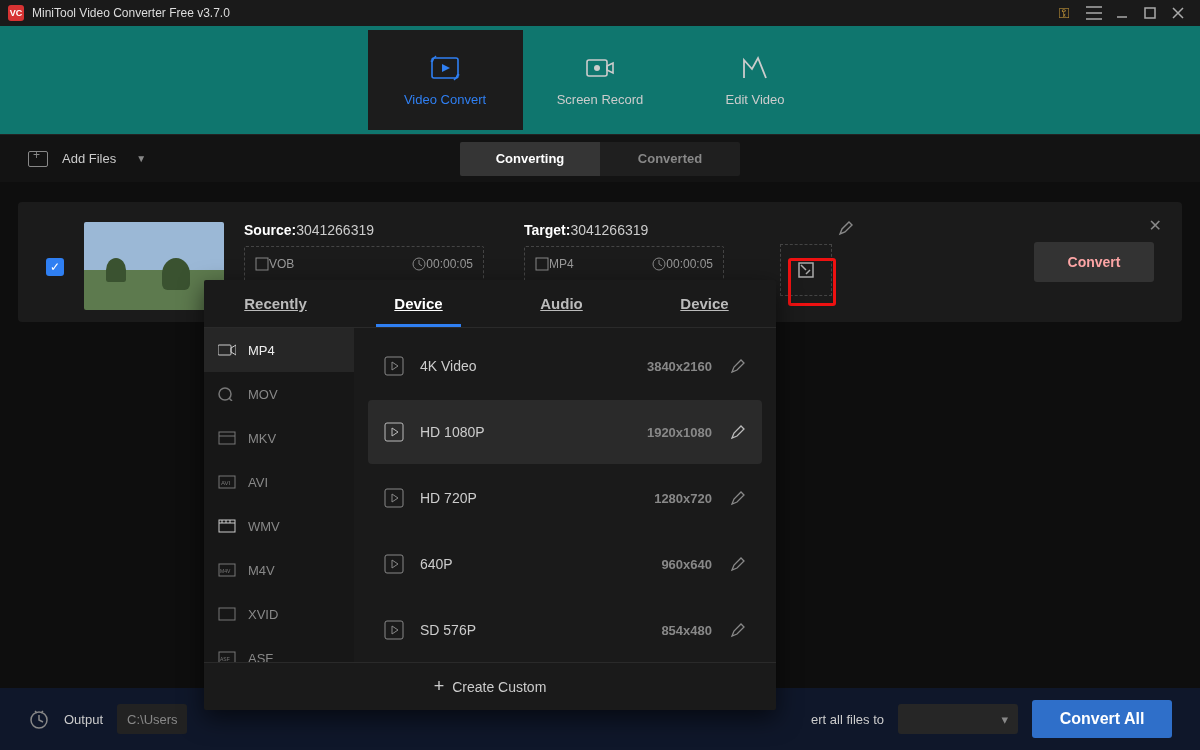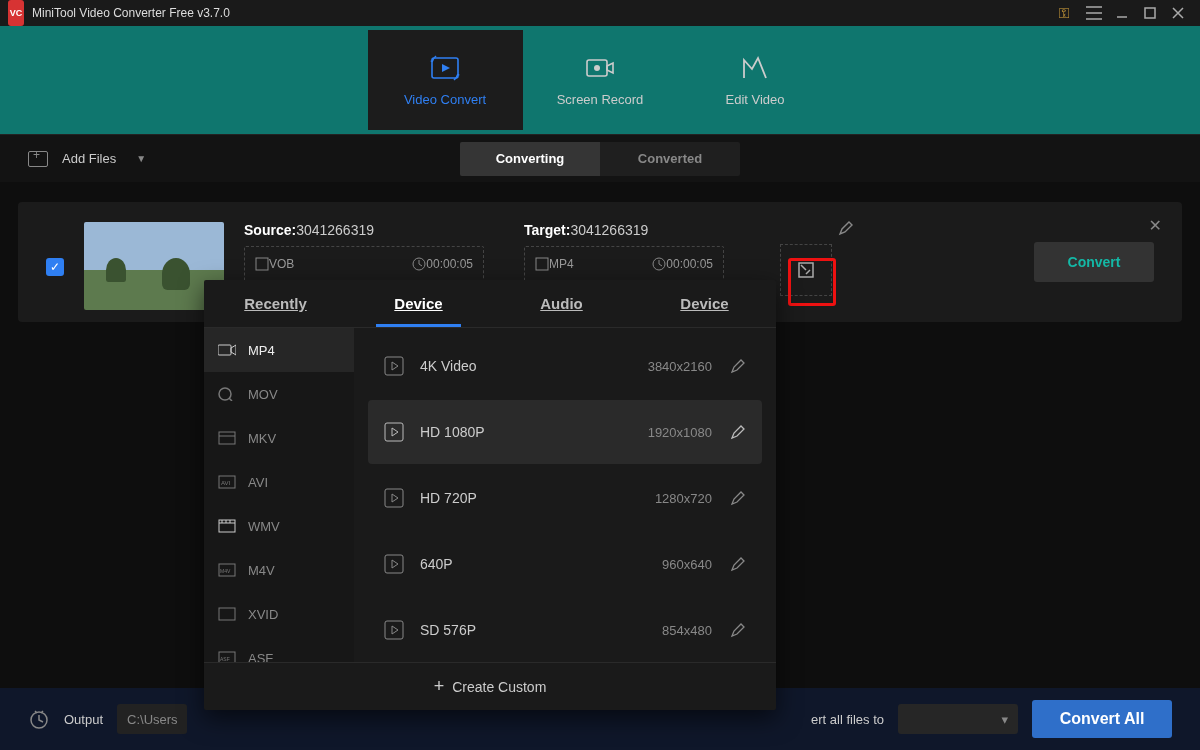--- a/index.html
+++ b/index.html
@@ -1,20 +1,20 @@
 <!DOCTYPE html>
 <html><head>
 <meta charset="utf-8">
 <style>
 * { margin:0; padding:0; box-sizing:border-box; font-family: "Segoe UI", Arial, sans-serif; }
 body { background:#000; width:1200px; height:750px; overflow:hidden; color:#aaa; font-size:13px; position:relative; }
 
 
 .titlebar { height:26px; background:#1a1a1a; display:flex; align-items:center; padding:0 8px; color:#ddd; font-size:12px; }
-.titlebar .logo { width:16px; height:26px; background:#d73333; border-radius:3px; display:flex; align-items:center; justify-content:center; color:#fff; font-size:9px; font-weight:bold; margin-right:8px; }
+.titlebar .logo { width:16px; height:16px; background:#d73333; border-radius:3px; display:flex; align-items:center; justify-content:center; color:#fff; font-size:9px; font-weight:bold; margin-right:8px; }
 .titlebar .spacer { flex:1; }
 .titlebar .tb-btn { width:28px; height:26px; display:flex; align-items:center; justify-content:center; cursor:pointer; color:#aaa; }
 .titlebar .tb-btn svg, .titlebar .tb-btn span { pointer-events:none; }
 .key-icon { color:#d8a53c; font-size:14px; margin-right:4px; }
 
 
 .mainnav { height:108px; background:#0f766e; display:flex; align-items:center; justify-content:center; gap:0; }
 .mainnav .navitem { width:155px; height:100px; display:flex; flex-direction:column; align-items:center; justify-content:center; gap:10px; cursor:pointer; }
 .mainnav .navitem.active { background:#1c1c1c; }
 .mainnav .navitem .icon { height:28px; display:flex; align-items:center; justify-content:center; }
@@ -42,21 +42,21 @@
 .filerow .col { display:flex; flex-direction:column; gap:8px; }
 .filerow .col .hdr { display:flex; align-items:center; font-size:14px; }
 .filerow .col .hdr .lab { font-weight:600; color:#fff; }
 .filerow .col .hdr .val { color:#ccc; }
 .filerow .metabox { border:1px dashed #444; border-radius:2px; height:36px; display:flex; align-items:center; padding:0 10px; gap:0; font-size:12px; color:#999; }
 .filerow .metabox .mi { width:14px; height:14px; }
 .filerow .srccol { width:240px; }
 .filerow .tgtcol { margin-left:40px; width:300px; }
 .filerow .editicon { color:#888; cursor:pointer; position:absolute; }
 .filerow .close { position:absolute; right:20px; top:14px; color:#888; cursor:pointer; font-size:16px; }
-.filerow .convertbtn { position:absolute; right:28px; top:50%; transform:translateY(-50%); background:#333; color:#14b8a6; font-weight:600; width:120px; height:40px; border:none; border-radius:3px; cursor:pointer; font-size:14px; }
+.filerow .convertbtn { position:absolute; right:28px; top:50%; transform:translateY(-50%); background:#333; color:#fca5a5; font-weight:600; width:120px; height:40px; border:none; border-radius:3px; cursor:pointer; font-size:14px; }
 .target-settings-btn { position:absolute; border:1px dashed #444; width:52px; height:52px; display:flex; align-items:center; justify-content:center; cursor:pointer; }
 .hl-red { position:absolute; border:3px solid #e11; border-radius:3px; pointer-events:none; }
 
 
 .dropdown { position:absolute; left:204px; top:280px; width:572px; height:430px; background:#1a1a1a; border-radius:2px; display:flex; flex-direction:column; box-shadow:0 8px 24px rgba(0,0,0,.6); z-index:50; }
 .dropdown .ddtabs { height:48px; display:flex; border-bottom:1px solid #2a2a2a; }
 .dropdown .ddtabs .ddtab { flex:1; display:flex; align-items:center; justify-content:center; font-size:15px; font-weight:600; color:#bbb; cursor:pointer; position:relative;text-decoration:underline; }
 .dropdown .ddtabs .ddtab.active { color:#fff; }
 .dropdown .ddtabs .ddtab.active::after { content:""; position:absolute; bottom:0; left:20%; width:60%; height:3px; background:#2f7ff2; }
 .dropdown .ddbody { flex:1; display:flex; overflow:hidden; }
@@ -64,21 +64,21 @@
 .dropdown .fmtlist .fmt { height:44px; display:flex; align-items:center; gap:12px; padding:0 14px; cursor:pointer; color:#888; position:relative; }
 .dropdown .fmtlist .fmt.active { background:#262626; color:#eee; }
 .dropdown .fmtlist .fmt .fi { width:18px; height:14px; display:flex; align-items:center; justify-content:center; }
 .dropdown .reslist { flex:1; overflow-y:auto; padding:6px 14px 6px 14px; position:relative; }
 .dropdown .reslist::-webkit-scrollbar { width:6px; }
 .dropdown .reslist::-webkit-scrollbar-thumb { background:#3a3a3a; border-radius:3px; }
 .dropdown .reslist .res { height:64px; border-radius:4px; display:flex; align-items:center; padding:0 16px; cursor:pointer; margin-bottom:2px; }
 .dropdown .reslist .res.active { background:#2a2a2a; }
 .dropdown .reslist .res .pi { margin-right:16px; }
 .dropdown .reslist .res .name { flex:1; color:#ccc; font-size:14px; }
-.dropdown .reslist .res .dim { color:#888; font-size:13px; margin-right:18px; }
+.dropdown .reslist .res .dim { color:#888; font-size:13px; margin-right:18px;font-weight:bold; }
 .dropdown .reslist .res .edit { color:#888; cursor:pointer; }
 .dropdown .ddfoot { height:48px; border-top:1px solid #2a2a2a; display:flex; align-items:center; justify-content:center; gap:8px; color:#ccc; font-size:14px; cursor:pointer; }
 
 
 .footer { position:absolute; bottom:0; left:0; right:0; height:62px; background:#0f172a; display:flex; align-items:center; padding:0 28px; gap:14px; }
 .footer .clock { color:#888; }
 .footer .outlbl { color:#ccc; }
 .footer .outpath { background:#222; border-radius:3px; height:30px; padding:0 10px; display:flex; align-items:center; color:#888; width:70px; overflow:hidden; }
 .footer .spacer { flex:1; }
 .footer .convtxt { color:#ccc; }

